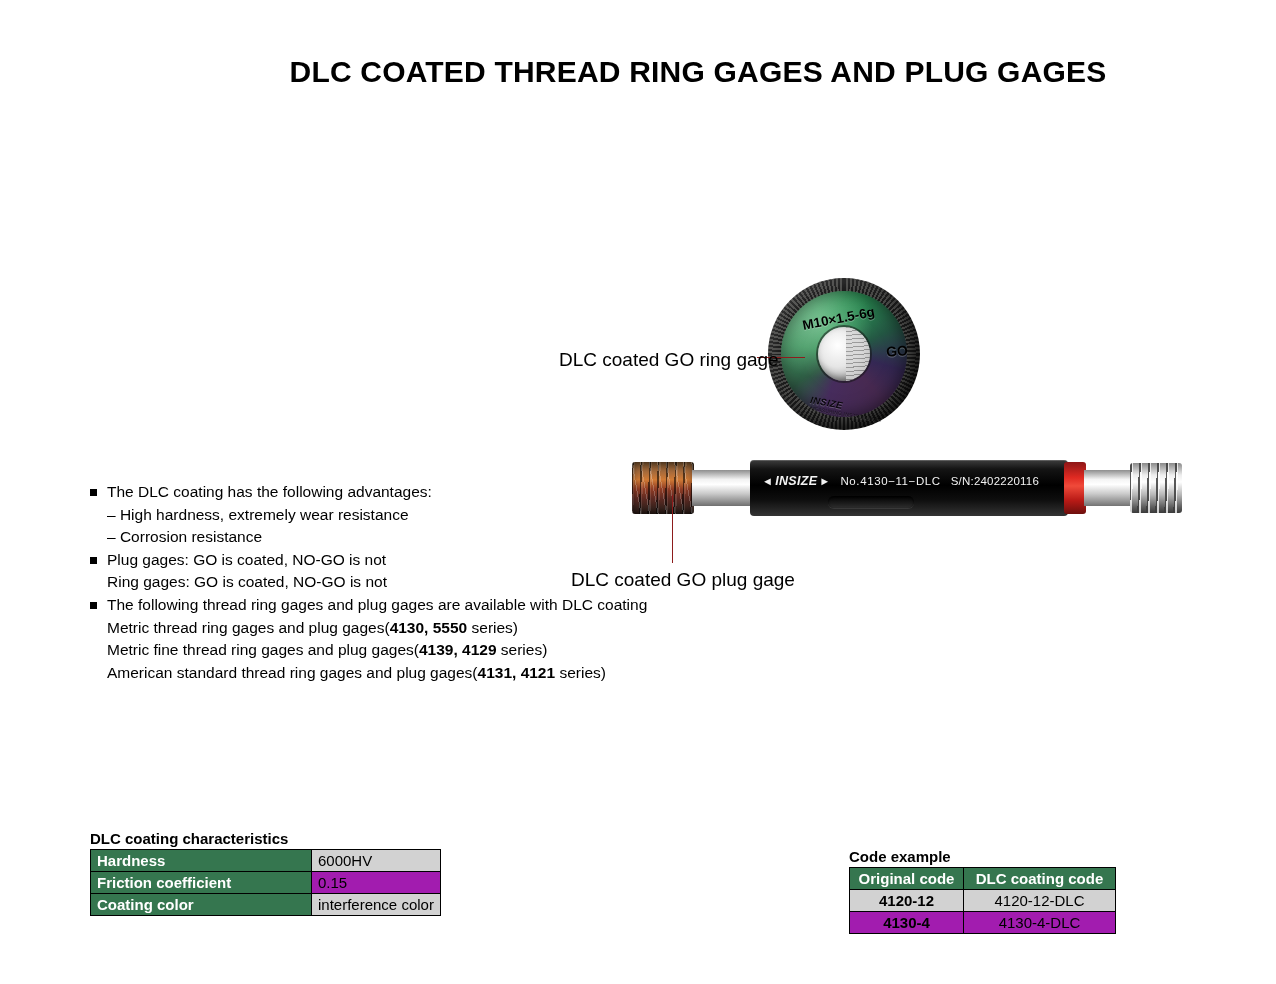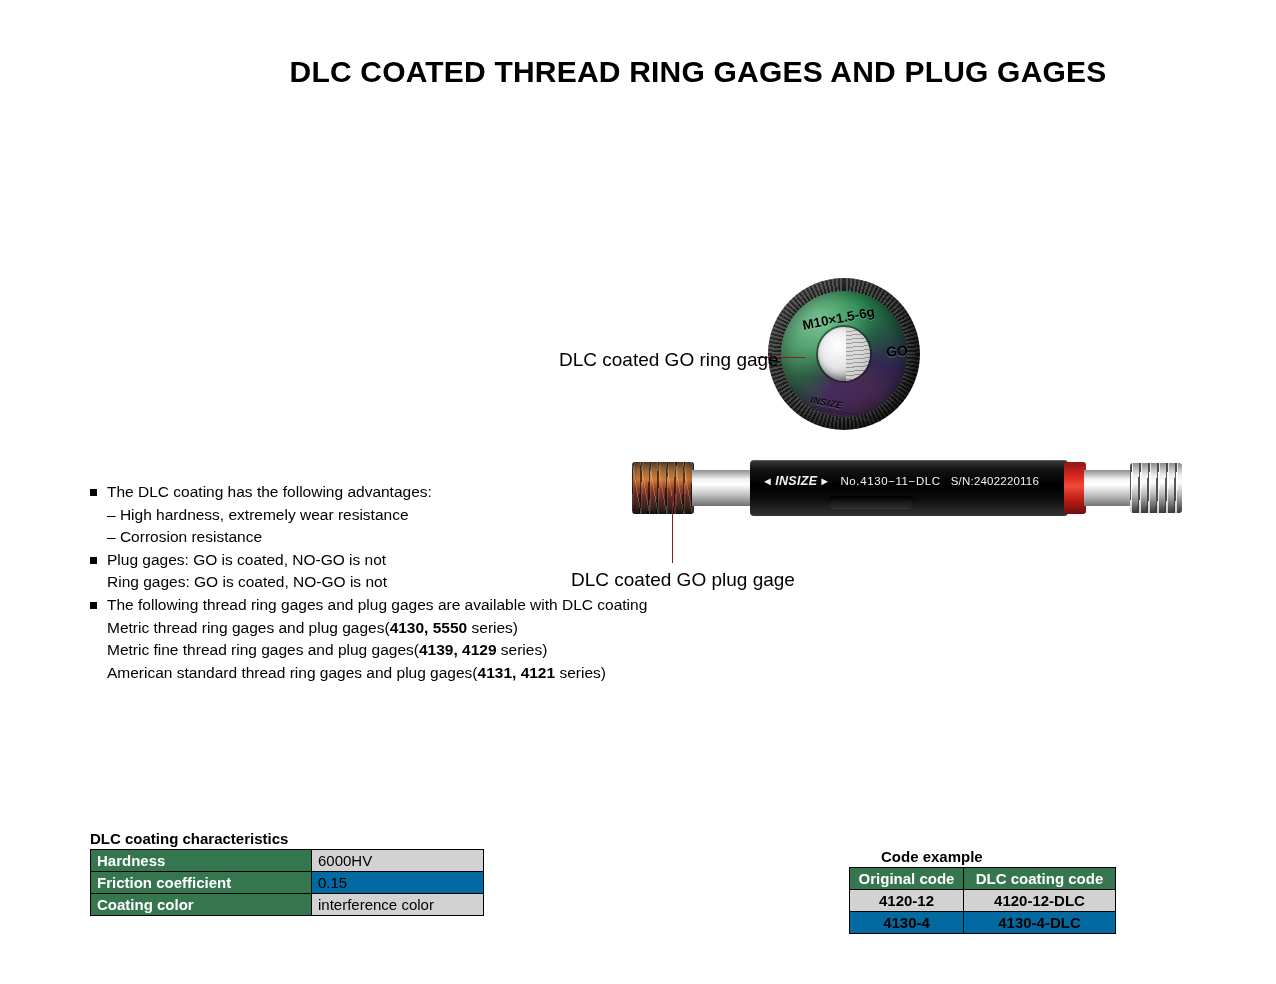--- a/index.html
+++ b/index.html
@@ -44,31 +44,31 @@
     font-size:15px;
     padding:2px 6px;
     height:21px;
     box-sizing:border-box;
     white-space:nowrap;
   }
   .cell-green{
     background:#35764f;color:#ffffff;font-weight:bold;
   }
   .cell-gray{background:#d2d2d2;}
-  .cell-white{background:#0369a1;}
+  .cell-white{background:#a21caf;}
 
   #dlc-char-table{position:absolute;left:90px;top:830px;}
   #dlc-char-table .cap{margin-bottom:2px;}
   #dlc-char-table td.k{width:221px;}
-  #dlc-char-table td.v{width:172px;}
+  #dlc-char-table td.v{width:129px;}
 
   #code-table{position:absolute;left:849px;top:848px;}
-  #code-table .cap{margin-bottom:2px;margin-left:32px;}
+  #code-table .cap{margin-bottom:2px;}
   #code-table td.c1{width:114px;text-align:center;font-weight:bold;}
-  #code-table td.c2{width:152px;text-align:center;font-weight:bold;}
+  #code-table td.c2{width:152px;text-align:center;font-weight:normal;}
   #code-table td.h1{width:114px;text-align:center;}
   #code-table td.h2{width:152px;text-align:center;}
 
   
   .callout{position:absolute;font-size:19px;white-space:nowrap;}
   #callout-ring{left:559px;top:349px;}
   #callout-plug{left:571px;top:569px;}
   .leader{position:absolute;background:#8d1c1c;}
   #leader-ring{left:757px;top:357px;width:48px;height:1px;}
   #leader-plug{left:672px;top:495px;width:1px;height:68px;}

